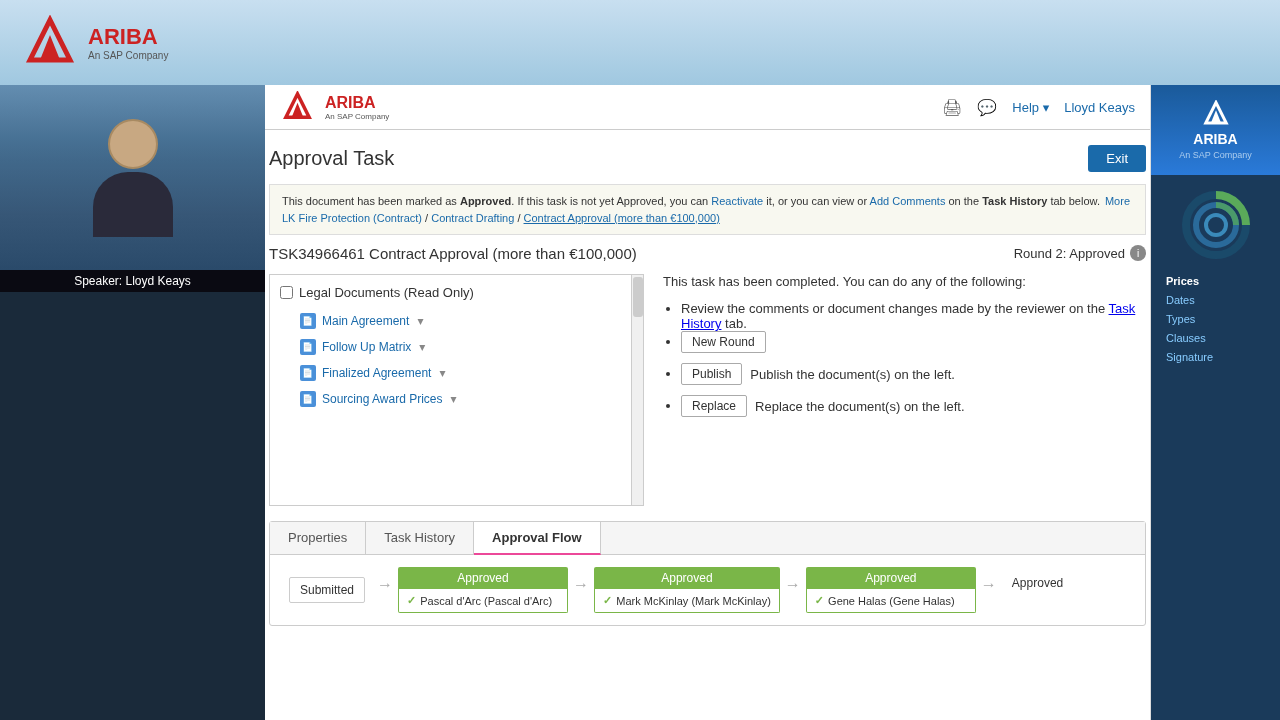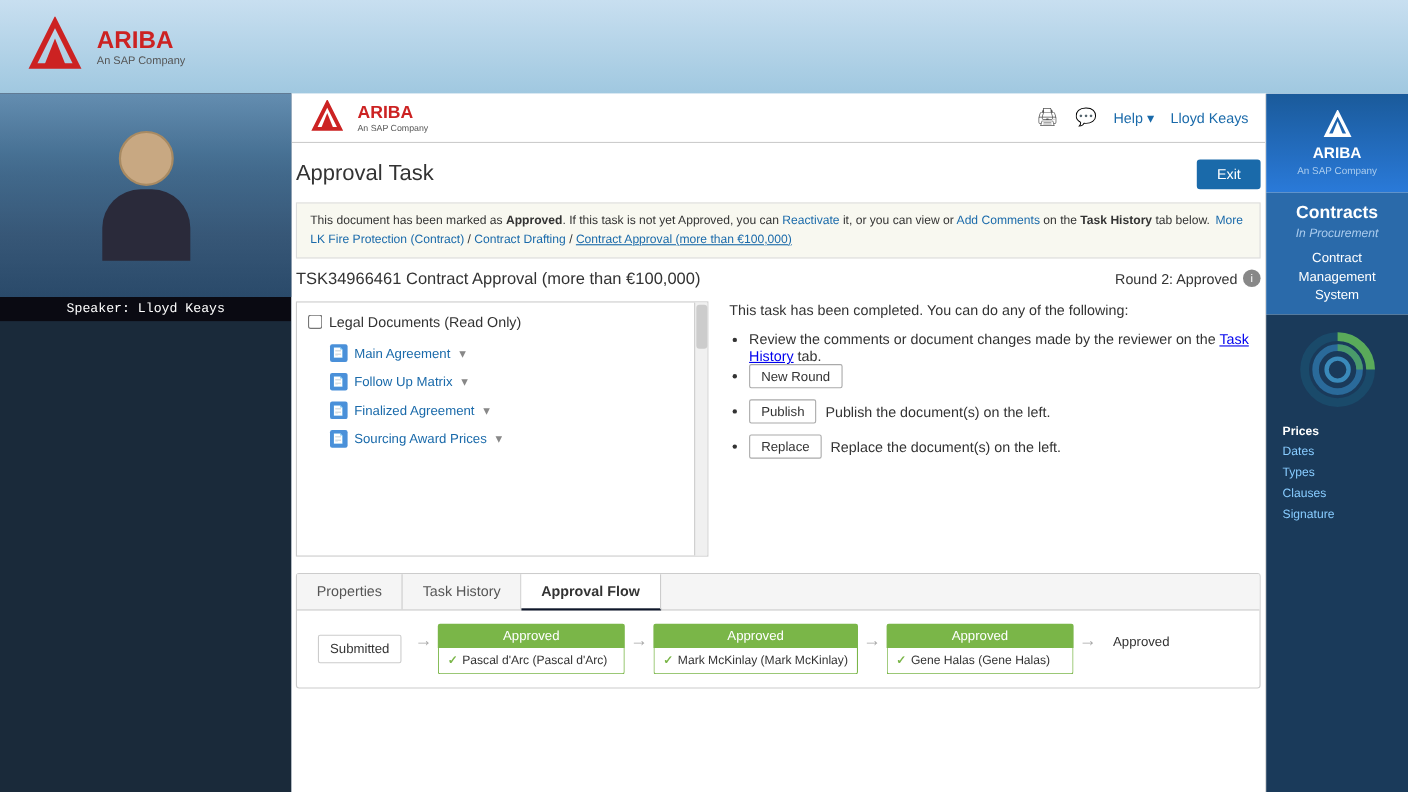--- a/index.html
+++ b/index.html
@@ -47,21 +47,20 @@
       align-items: center;
       justify-content: center;
       background: linear-gradient(to bottom, #5a7a9a 0%, #3a5a7a 40%, #2a4a6a 100%);
     }
     .speaker-label {
       background: rgba(0,0,0,0.6);
       color: white;
       padding: 4px 8px;
       font-size: 12px;
       text-align: center;
-      font-family: Liberation Mono, monospace;
     }
     .left-bottom { flex: 1; background: #1a2a3a; }
 
     
     .center-area {
       flex: 1;
       background: #f0f4f8;
       display: flex;
       flex-direction: column;
       overflow: hidden;
@@ -250,21 +249,21 @@
     .tab {
       padding: 8px 18px;
       font-size: 13px;
       color: #555;
       cursor: pointer;
       border-right: 1px solid #ccc;
     }
     .tab.active {
       background: white;
       color: #333;
-      border-bottom: 2px solid #0f172a;
+      border-bottom: 2px solid #ec4899;
       margin-bottom: -1px;
       font-weight: bold;
     }
 
     
     .approval-flow {
       padding: 12px;
       display: flex;
       align-items: center;
       gap: 0;
@@ -612,25 +611,20 @@
 
     <div class="sidebar-logo-area">
       <svg width="40" height="37" viewBox="0 0 60 55">
         <polygon points="10,45 30,5 50,45" fill="none" stroke="white" stroke-width="6"></polygon>
         <polygon points="20,45 30,20 40,45" fill="white"></polygon>
       </svg>
       <span class="sidebar-ariba">ARIBA</span>
       <span style="color:#aaccee; font-size:9px;">An SAP Company</span>
     </div>
 
-    <div class="sidebar-contracts">
-      <div class="sidebar-contracts-title">Contracts</div>
-      <div class="sidebar-contracts-sub">In Procurement</div>
-      <div class="sidebar-module">Contract Management System</div>
-    </div>
 
     <div class="sidebar-chart-area">
 
       <svg class="sidebar-chart" viewBox="0 0 80 80">
         <circle cx="40" cy="40" r="30" fill="none" stroke="#1a4a6a" stroke-width="8"></circle>
         <circle cx="40" cy="40" r="20" fill="none" stroke="#2a6a9a" stroke-width="6"></circle>
         <circle cx="40" cy="40" r="10" fill="none" stroke="#3a8aba" stroke-width="4"></circle>
 
         <path d="M40,10 A30,30 0 0,1 70,40" fill="none" stroke="#5aaa5a" stroke-width="8"></path>
         <path d="M40,20 A20,20 0 0,1 60,40" fill="none" stroke="#4a9a6a" stroke-width="6"></path>

